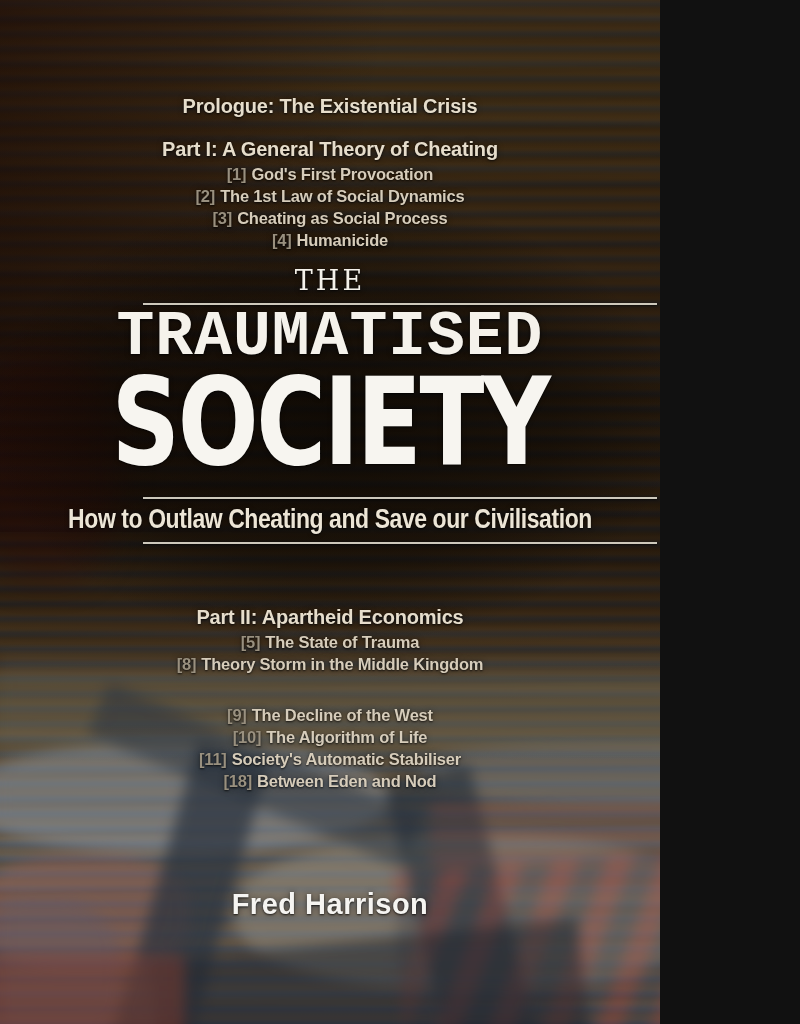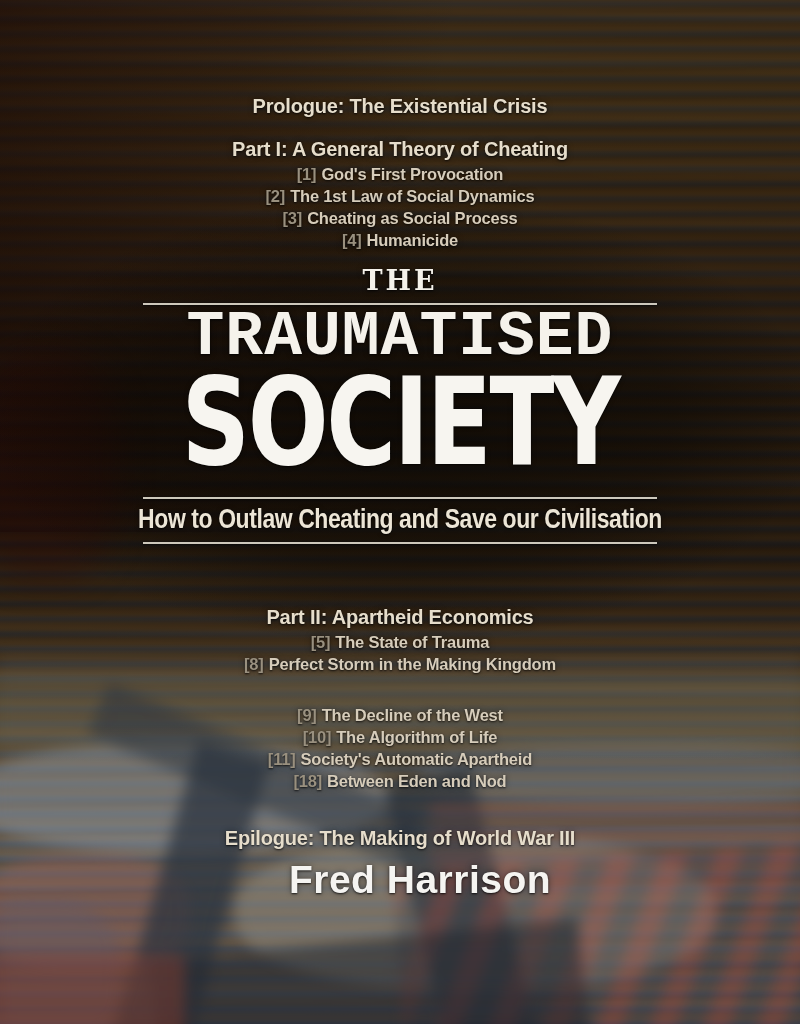--- a/index.html
+++ b/index.html
@@ -1,17 +1,17 @@
 <!DOCTYPE html>
 <html><head>
 <meta charset="utf-8">
 <style>
   html,body{margin:0;padding:0;background:#111;}
   .cover{
-    position:relative;width:800px;height:1024px;overflow:hidden;
+    position:relative;width:660px;height:1024px;overflow:hidden;
     font-family:"Liberation Sans",sans-serif;
     background:linear-gradient(180deg,
       #2c2012 0%, #31240f 8%, #2a1c0c 20%, #20140a 30%,
       #170e07 40%, #150d07 52%, #241a10 60%, #39342a 68%,
       #46443c 74%, #555a5e 82%, #4a4c50 90%, #333640 100%);
   }
   
   .stripes{
     position:absolute;inset:-6px;opacity:.75;filter:blur(1.2px);
     background:
@@ -74,35 +74,35 @@
   .toc-heading{font-size:20px;font-weight:700;color:#e6ddcb;letter-spacing:-.2px;line-height:24px;}
   .chapter{font-size:16.5px;font-weight:700;color:#d6ccba;line-height:22px;letter-spacing:-.2px;}
   .cnum{color:#99907f;margin-right:5px;}
   .prologue{top:94px;}
   .part1{top:137px;}
   .part2{top:605px;}
   .part3{top:704px;}
   .epilogue{top:826px;}
   .part .toc-heading{margin-bottom:2px;}
 
-  .the{top:265px;font-family:"DejaVu Serif",serif;font-weight:700;font-size:27px;
+  .the{top:265px;font-family:"DejaVu Serif",serif;font-weight:400;font-size:27px;
        letter-spacing:3px;color:#f4f1ea;}
   .rule{position:absolute;left:143px;width:514px;height:2px;background:#ddd8cb;opacity:.92;
         box-shadow:0 1px 2px rgba(0,0,0,.6);}
   .rule-the{top:303px;}
   .traumatised{top:309px;font-family:Liberation Mono, monospace;font-weight:700;font-size:63px;
        line-height:58px;letter-spacing:1px;color:#f5f2eb;white-space:nowrap;}
   .society{top:361px;font-family:"DejaVu Sans",sans-serif;font-weight:700;font-size:122px;
        line-height:122px;color:#f7f5f0;white-space:nowrap;transform:scaleX(.78);
        letter-spacing:-3px;}
   .rule-sub-top{top:497px;}
   .subtitle{top:503px;font-size:28px;font-weight:700;color:#ece5d6;white-space:nowrap;
        transform:scaleX(.82);letter-spacing:-.5px;}
   .rule-sub-bottom{top:542px;}
-  .author{top:858px;font-size:39px;font-weight:700;color:#f5f4f1;letter-spacing:.5px;margin-left:20px;}
+  .author{top:888px;font-size:29px;font-weight:700;color:#f5f4f1;letter-spacing:.5px;}
 </style>
 </head>
 <body>
 
 <div class="cover">
 
   <div class="stripes"></div>
   <div class="top-left-shade"></div>
   <div class="maroon-patch"></div>
   <div class="graffiti">
@@ -137,27 +137,26 @@
   <div class="rule rule-the"></div>
   <div class="txt traumatised">TRAUMATISED</div>
   <div class="txt society">SOCIETY</div>
   <div class="rule rule-sub-top"></div>
   <div class="txt subtitle">How to Outlaw Cheating and Save our Civilisation</div>
   <div class="rule rule-sub-bottom"></div>
 
   <div class="txt part part2">
     <div class="toc-heading">Part II: Apartheid Economics</div>
     <div class="chapter"><span class="cnum">[5]</span><span>The State of Trauma</span></div>
-    <div class="chapter"><span class="cnum">[8]</span><span>Perfect Storm in the Making Kingdom</span></div>
+    <div class="chapter"><span class="cnum">[8]</span><span>Theory Storm in the Middle Kingdom</span></div>
   </div>
 
   <div class="txt part part3">
     <div class="chapter"><span class="cnum">[9]</span><span>The Decline of the West</span></div>
     <div class="chapter"><span class="cnum">[10]</span><span>The Algorithm of Life</span></div>
-    <div class="chapter"><span class="cnum">[11]</span><span>Society's Automatic Apartheid</span></div>
+    <div class="chapter"><span class="cnum">[11]</span><span>Society's Automatic Stabiliser</span></div>
     <div class="chapter"><span class="cnum">[18]</span><span>Between Eden and Nod</span></div>
   </div>
 
-  <div class="txt toc-heading epilogue">Epilogue: The Making of World War III</div>
 
   <div class="txt author">Fred Harrison</div>
 
 </div>
 
 </body></html>

